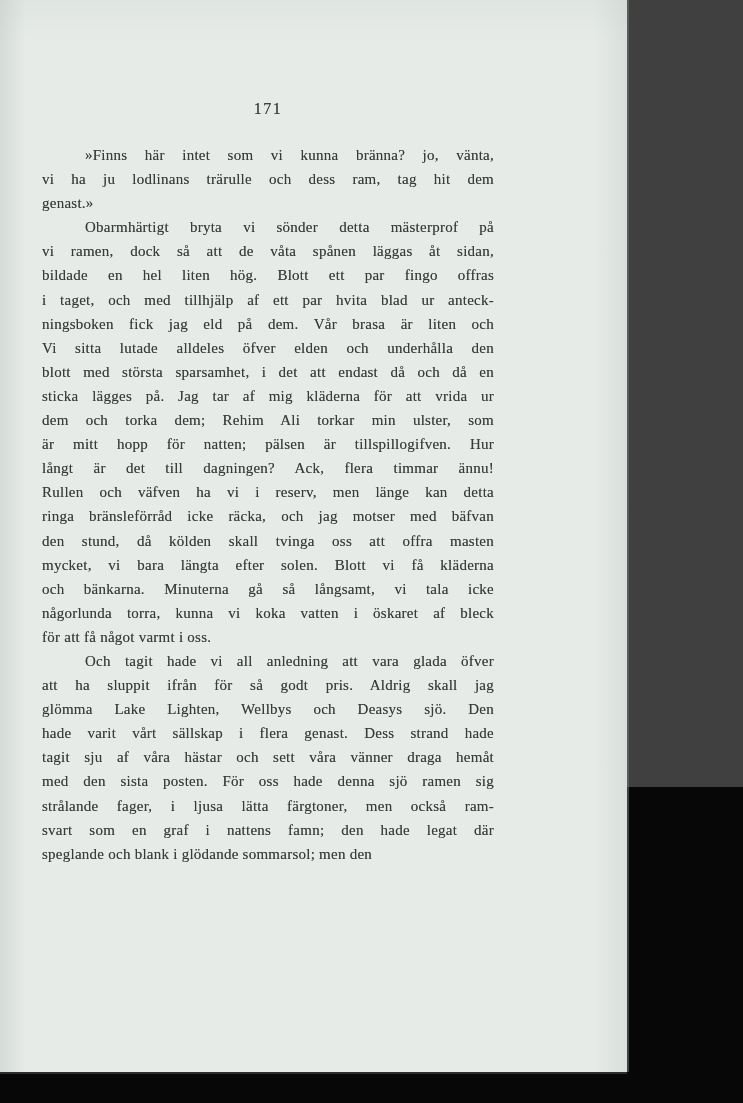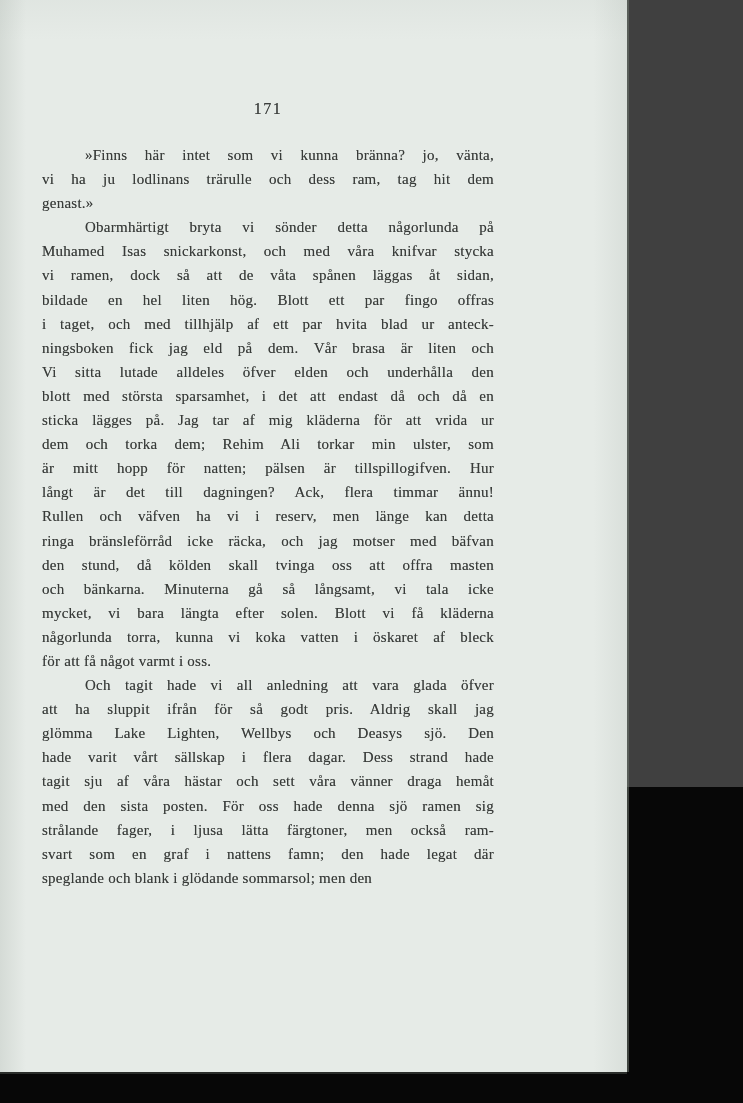--- a/index.html
+++ b/index.html
@@ -69,43 +69,42 @@
 </head>
 <body>
 
 <div class="scan-wrap">
   <div class="page">
     <div class="page-number">171</div>
     <div class="text-block">
         <div class="line first">»Finns här intet som vi kunna bränna? jo, vänta,</div>
         <div class="line">vi ha ju lodlinans trärulle och dess ram, tag hit dem</div>
         <div class="line last">genast.»</div>
-        <div class="line first">Obarmhärtigt bryta vi sönder detta någorlunda på</div>
-        <div class="line">Muhamed Isas snickarkonst, och med våra knifvar stycka</div>
+        <div class="line first">Obarmhärtigt bryta vi sönder detta mästerprof på</div>
         <div class="line">vi ramen, dock så att de våta spånen läggas åt sidan,</div>
         <div class="line">bildade en hel liten hög. Blott ett par fingo offras</div>
         <div class="line">i taget, och med tillhjälp af ett par hvita blad ur anteck-</div>
         <div class="line">ningsboken fick jag eld på dem. Vår brasa är liten och</div>
         <div class="line">Vi sitta lutade alldeles öfver elden och underhålla den</div>
         <div class="line">blott med största sparsamhet, i det att endast då och då en</div>
         <div class="line">sticka lägges på. Jag tar af mig kläderna för att vrida ur</div>
         <div class="line">dem och torka dem; Rehim Ali torkar min ulster, som</div>
         <div class="line">är mitt hopp för natten; pälsen är tillspillogifven. Hur</div>
         <div class="line">långt är det till dagningen? Ack, flera timmar ännu!</div>
         <div class="line">Rullen och väfven ha vi i reserv, men länge kan detta</div>
         <div class="line">ringa bränsleförråd icke räcka, och jag motser med bäfvan</div>
         <div class="line">den stund, då kölden skall tvinga oss att offra masten</div>
+        <div class="line">mycket, vi bara längta efter solen. Blott vi få kläderna</div>
         <div class="line">och bänkarna. Minuterna gå så långsamt, vi tala icke</div>
-        <div class="line">mycket, vi bara längta efter solen. Blott vi få kläderna</div>
         <div class="line">någorlunda torra, kunna vi koka vatten i öskaret af bleck</div>
         <div class="line last">för att få något varmt i oss.</div>
         <div class="line first">Och tagit hade vi all anledning att vara glada öfver</div>
         <div class="line">att ha sluppit ifrån för så godt pris. Aldrig skall jag</div>
         <div class="line">glömma Lake Lighten, Wellbys och Deasys sjö. Den</div>
-        <div class="line">hade varit vårt sällskap i flera dagar. Dess strand hade</div>
+        <div class="line">hade varit vårt sällskap i flera genast. Dess strand hade</div>
         <div class="line">tagit sju af våra hästar och sett våra vänner draga hemåt</div>
         <div class="line">med den sista posten. För oss hade denna sjö ramen sig</div>
         <div class="line">strålande fager, i ljusa lätta färgtoner, men också ram-</div>
         <div class="line">svart som en graf i nattens famn; den hade legat där</div>
         <div class="line last">speglande och blank i glödande sommarsol; men den</div>
       </div>
   </div>
 </div>
 
 </body></html>

